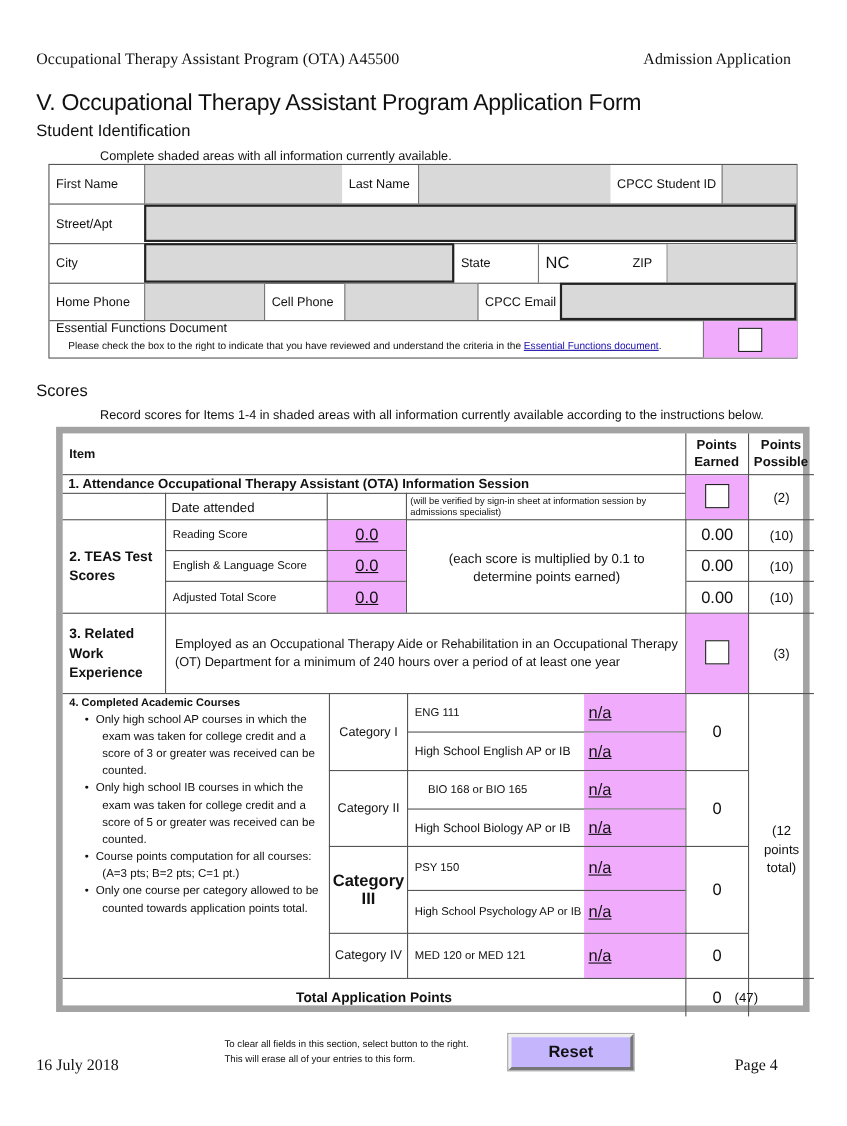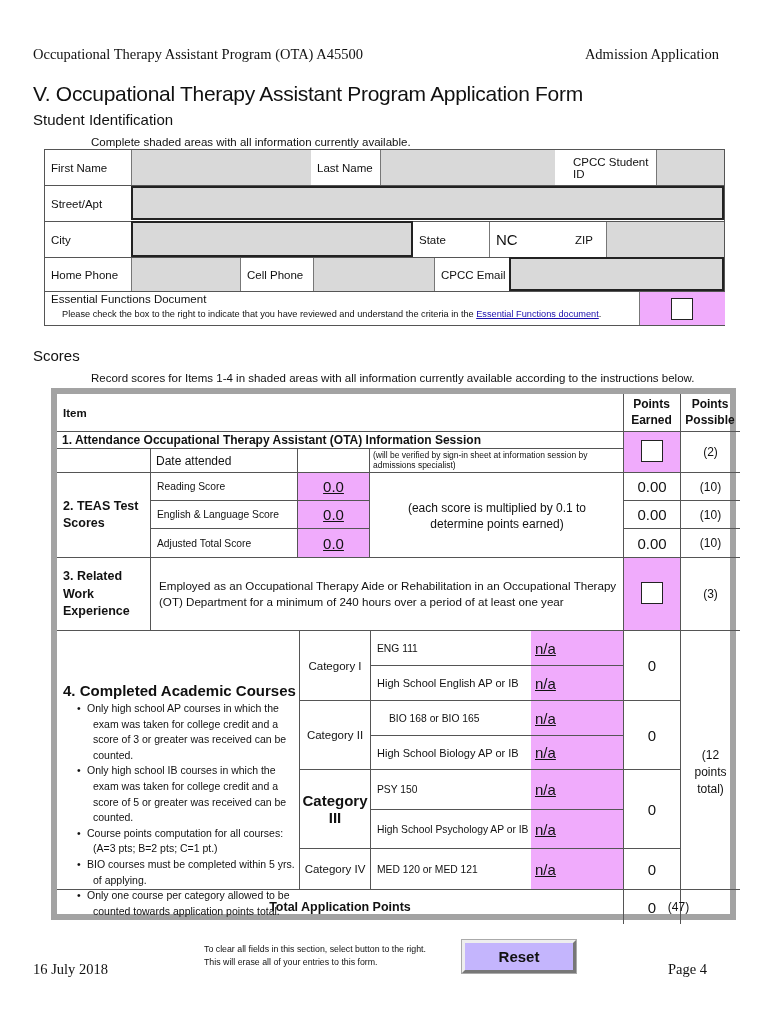--- a/index.html
+++ b/index.html
@@ -36,21 +36,21 @@
 <div class="abs title">V. Occupational Therapy Assistant Program Application Form</div>
 <div class="abs subtitle">Student Identification</div>
 <div class="abs instr" style="left:91px;top:136px;">Complete shaded areas with all information currently available.</div>
 
 <div class="abs" style="left:44px;top:149px;width:681px;height:177px;border:1px solid #555;box-sizing:border-box;">
 
   <div class="cell" style="left:0;top:0;width:86px;height:35px;">First Name</div>
   <div class="cell field" style="left:86px;top:0;width:180px;height:35px;border-left:1px solid #777;"></div>
   <div class="cell" style="left:266px;top:0;width:69px;height:35px;">Last Name</div>
   <div class="cell field" style="left:335px;top:0;width:175px;height:35px;border-left:1px solid #777;"></div>
-  <div class="cell" style="left:510px;top:0;width:101px;height:35px;padding-left:18px;">CPCC Student ID</div>
+  <div class="cell" style="left:510px;top:0;width:101px;height:35px;padding-left:6px;">CPCC Student ID</div>
   <div class="cell field" style="left:611px;top:0;width:68px;height:35px;border-left:1px solid #777;"></div>
   <div class="ln" style="left:0;top:35px;width:679px;height:1px;"></div>
 
   <div class="cell" style="left:0;top:36px;width:86px;height:35px;">Street/Apt</div>
   <div class="cell field thick" style="left:86px;top:36px;width:593px;height:34px;"></div>
   <div class="ln" style="left:0;top:71px;width:679px;height:1px;"></div>
 
   <div class="cell" style="left:0;top:72px;width:86px;height:35px;">City</div>
   <div class="cell field thick" style="left:86px;top:71px;width:282px;height:36px;"></div>
   <div class="cell" style="left:368px;top:72px;width:76px;height:35px;">State</div>
@@ -144,26 +144,25 @@
   </div>
   <div class="ln" style="left:93px;top:163px;width:1px;height:73px;"></div>
   <div class="abs" style="left:102px;top:184px;width:460px;font-size:11.6px;line-height:16px;">Employed as an Occupational Therapy Aide or Rehabilitation in an Occupational Therapy (OT) Department for a minimum of 240 hours over a period of at least one year</div>
   <div class="abs shaded" style="left:567px;top:164px;width:56px;height:72px;">
     <div class="chk" style="left:17px;top:24px;width:22px;height:22px;"></div>
   </div>
   <div class="cell ctr" style="left:624px;top:164px;width:59px;height:72px;font-size:12px;">(3)</div>
   <div class="ln" style="left:0;top:236px;width:683px;height:1px;"></div>
 
   <div class="abs" style="left:6px;top:240px;width:236px;">
-    <div class="b" style="font-size:15px;margin-bottom:2px;margin-top:48px;">4. Completed Academic Courses</div>
+    <div class="b" style="font-size:10px;margin-bottom:2px;">4. Completed Academic Courses</div>
     <ul class="bul">
       <li>Only high school AP courses in which the exam was taken for college credit and a score of 3 or greater was received can be counted.</li>
       <li>Only high school IB courses in which the exam was taken for college credit and a score of 5 or greater was received can be counted.</li>
       <li>Course points computation for all courses: (A=3 pts; B=2 pts; C=1 pt.)</li>
-      <li>BIO courses must be completed within 5 yrs. of applying.</li>
       <li>Only one course per category allowed to be counted towards application points total.</li>
     </ul>
   </div>
   <div class="ln" style="left:242px;top:236px;width:1px;height:259px;"></div>
   <div class="ln" style="left:313px;top:236px;width:1px;height:259px;"></div>
   <div class="ln" style="left:566px;top:236px;width:1px;height:294px;"></div>
 
   <div class="cell ctr" style="left:243px;top:237px;width:70px;height:69px;font-size:11.5px;">Category I</div>
   <div class="cell" style="left:314px;top:237px;width:160px;height:34px;font-size:10.3px;">ENG 111</div>
   <div class="cell shaded na" style="left:474px;top:237px;width:92px;height:34px;padding-left:4px;">n/a</div>

